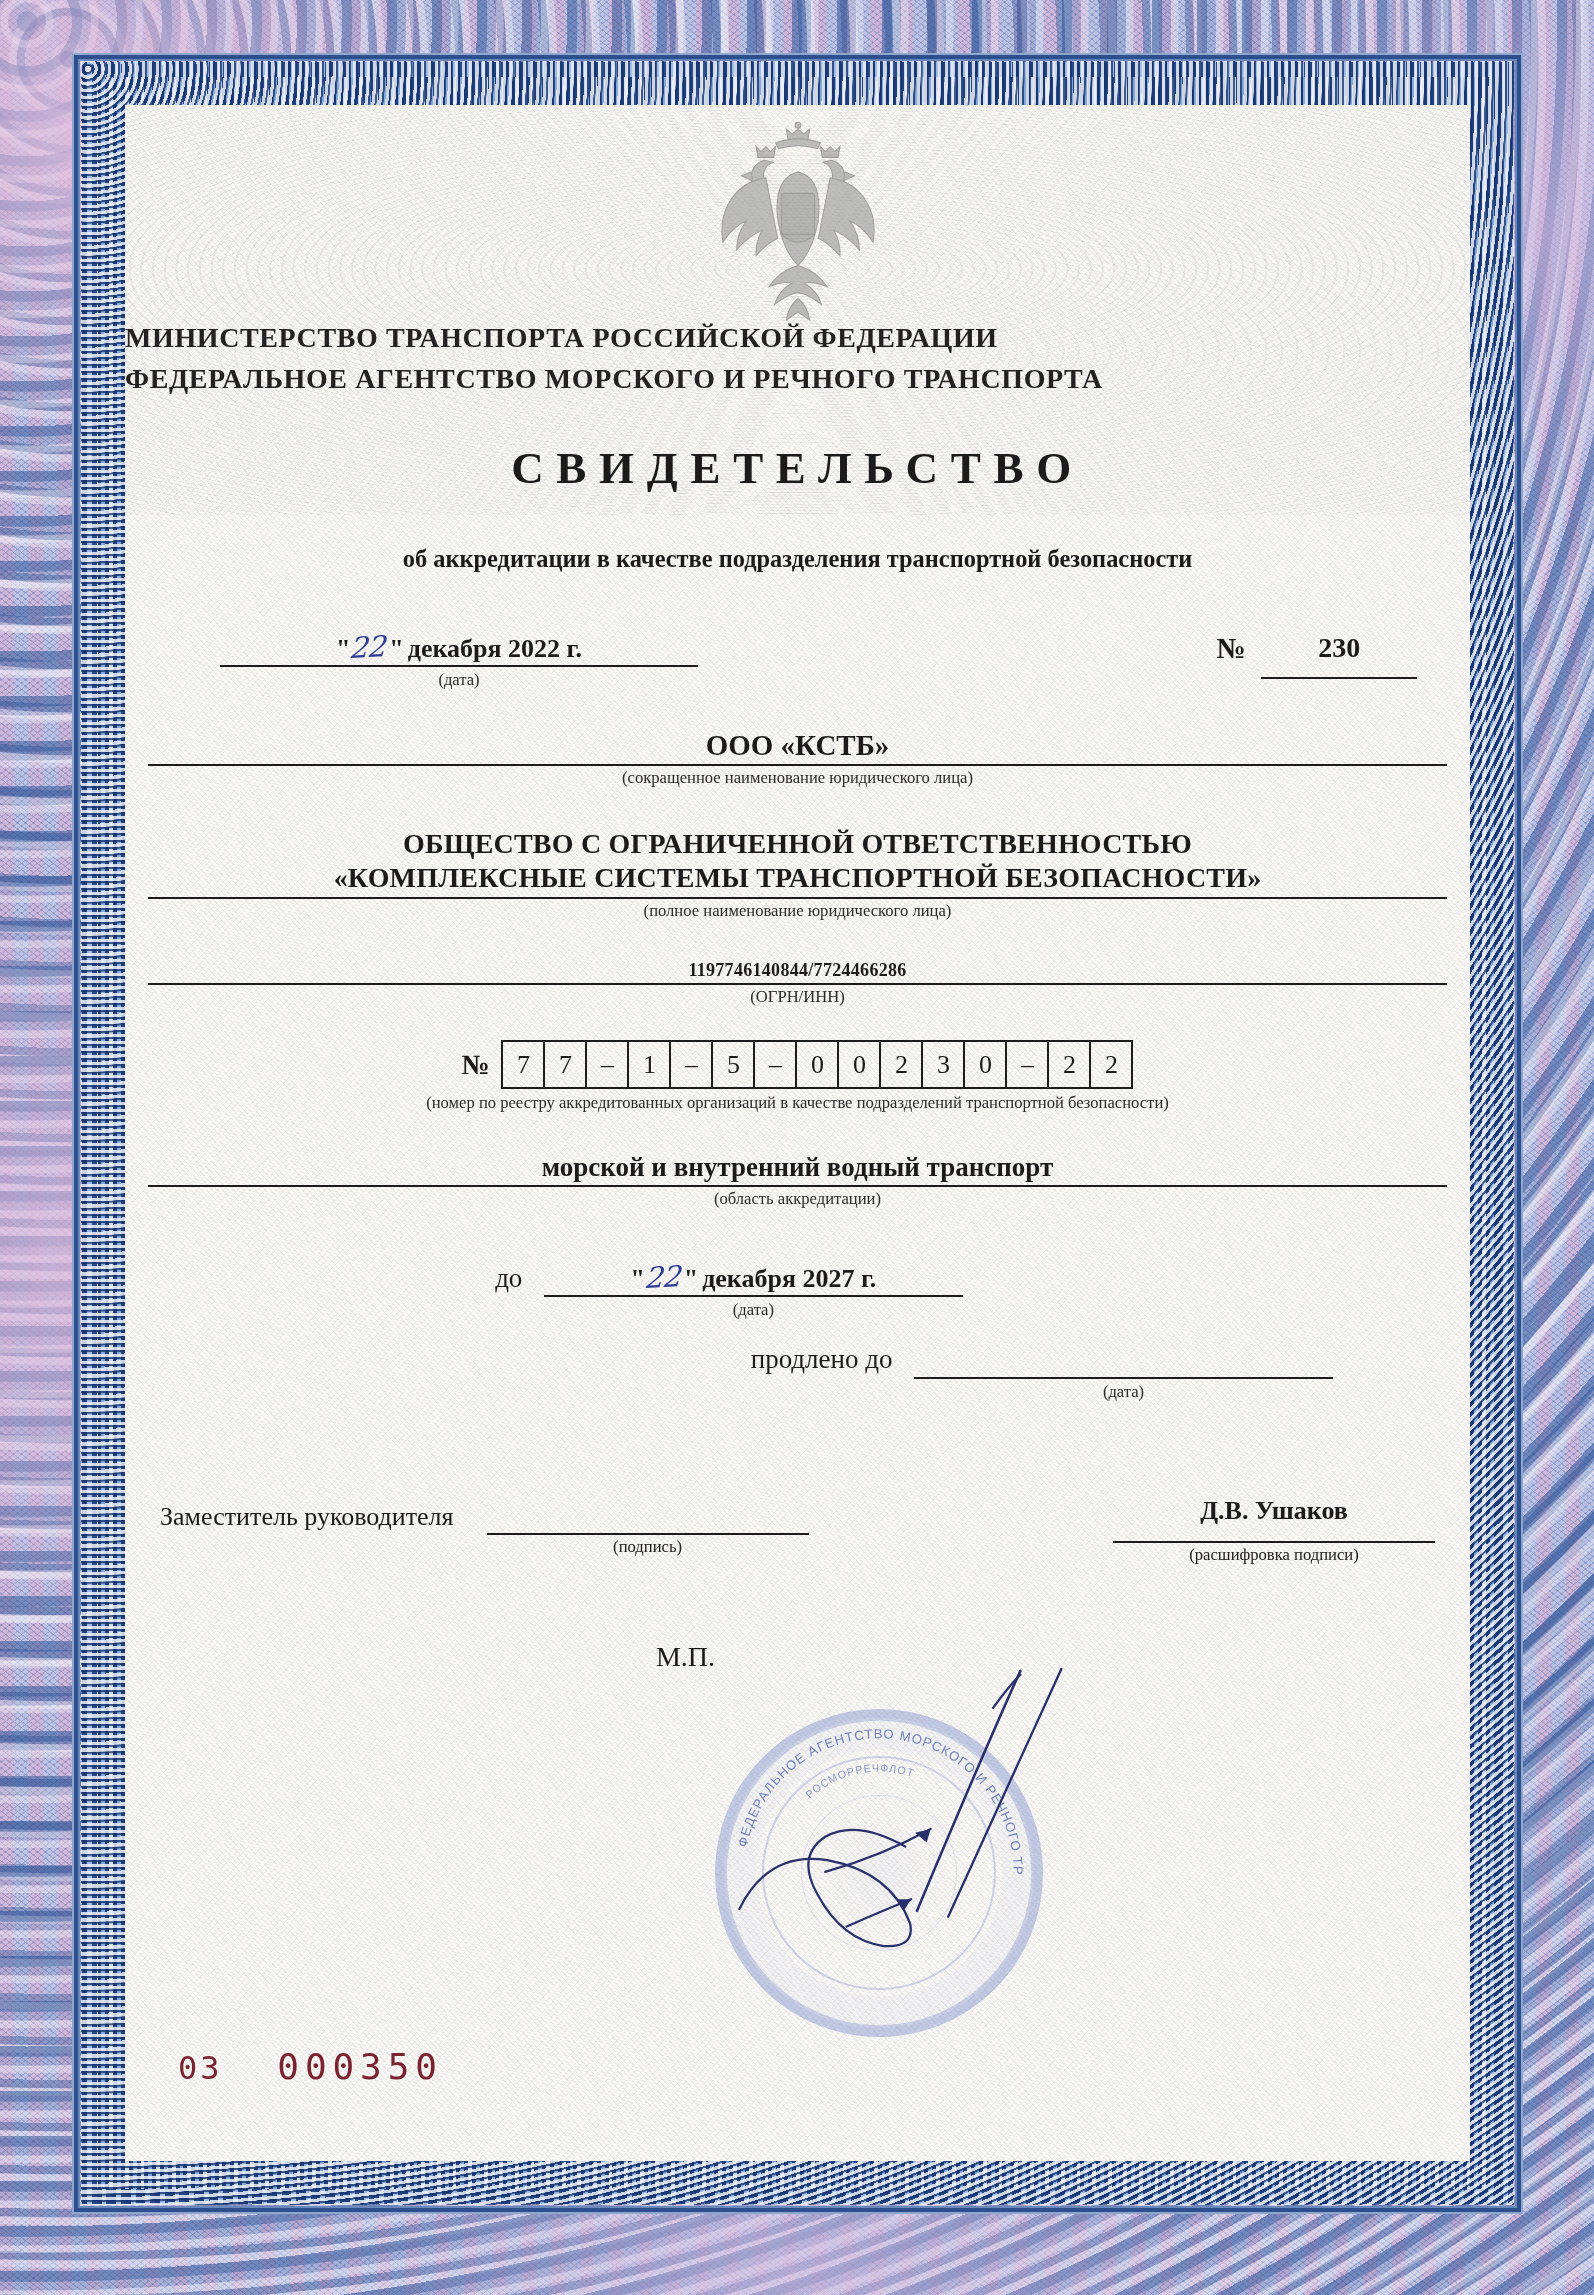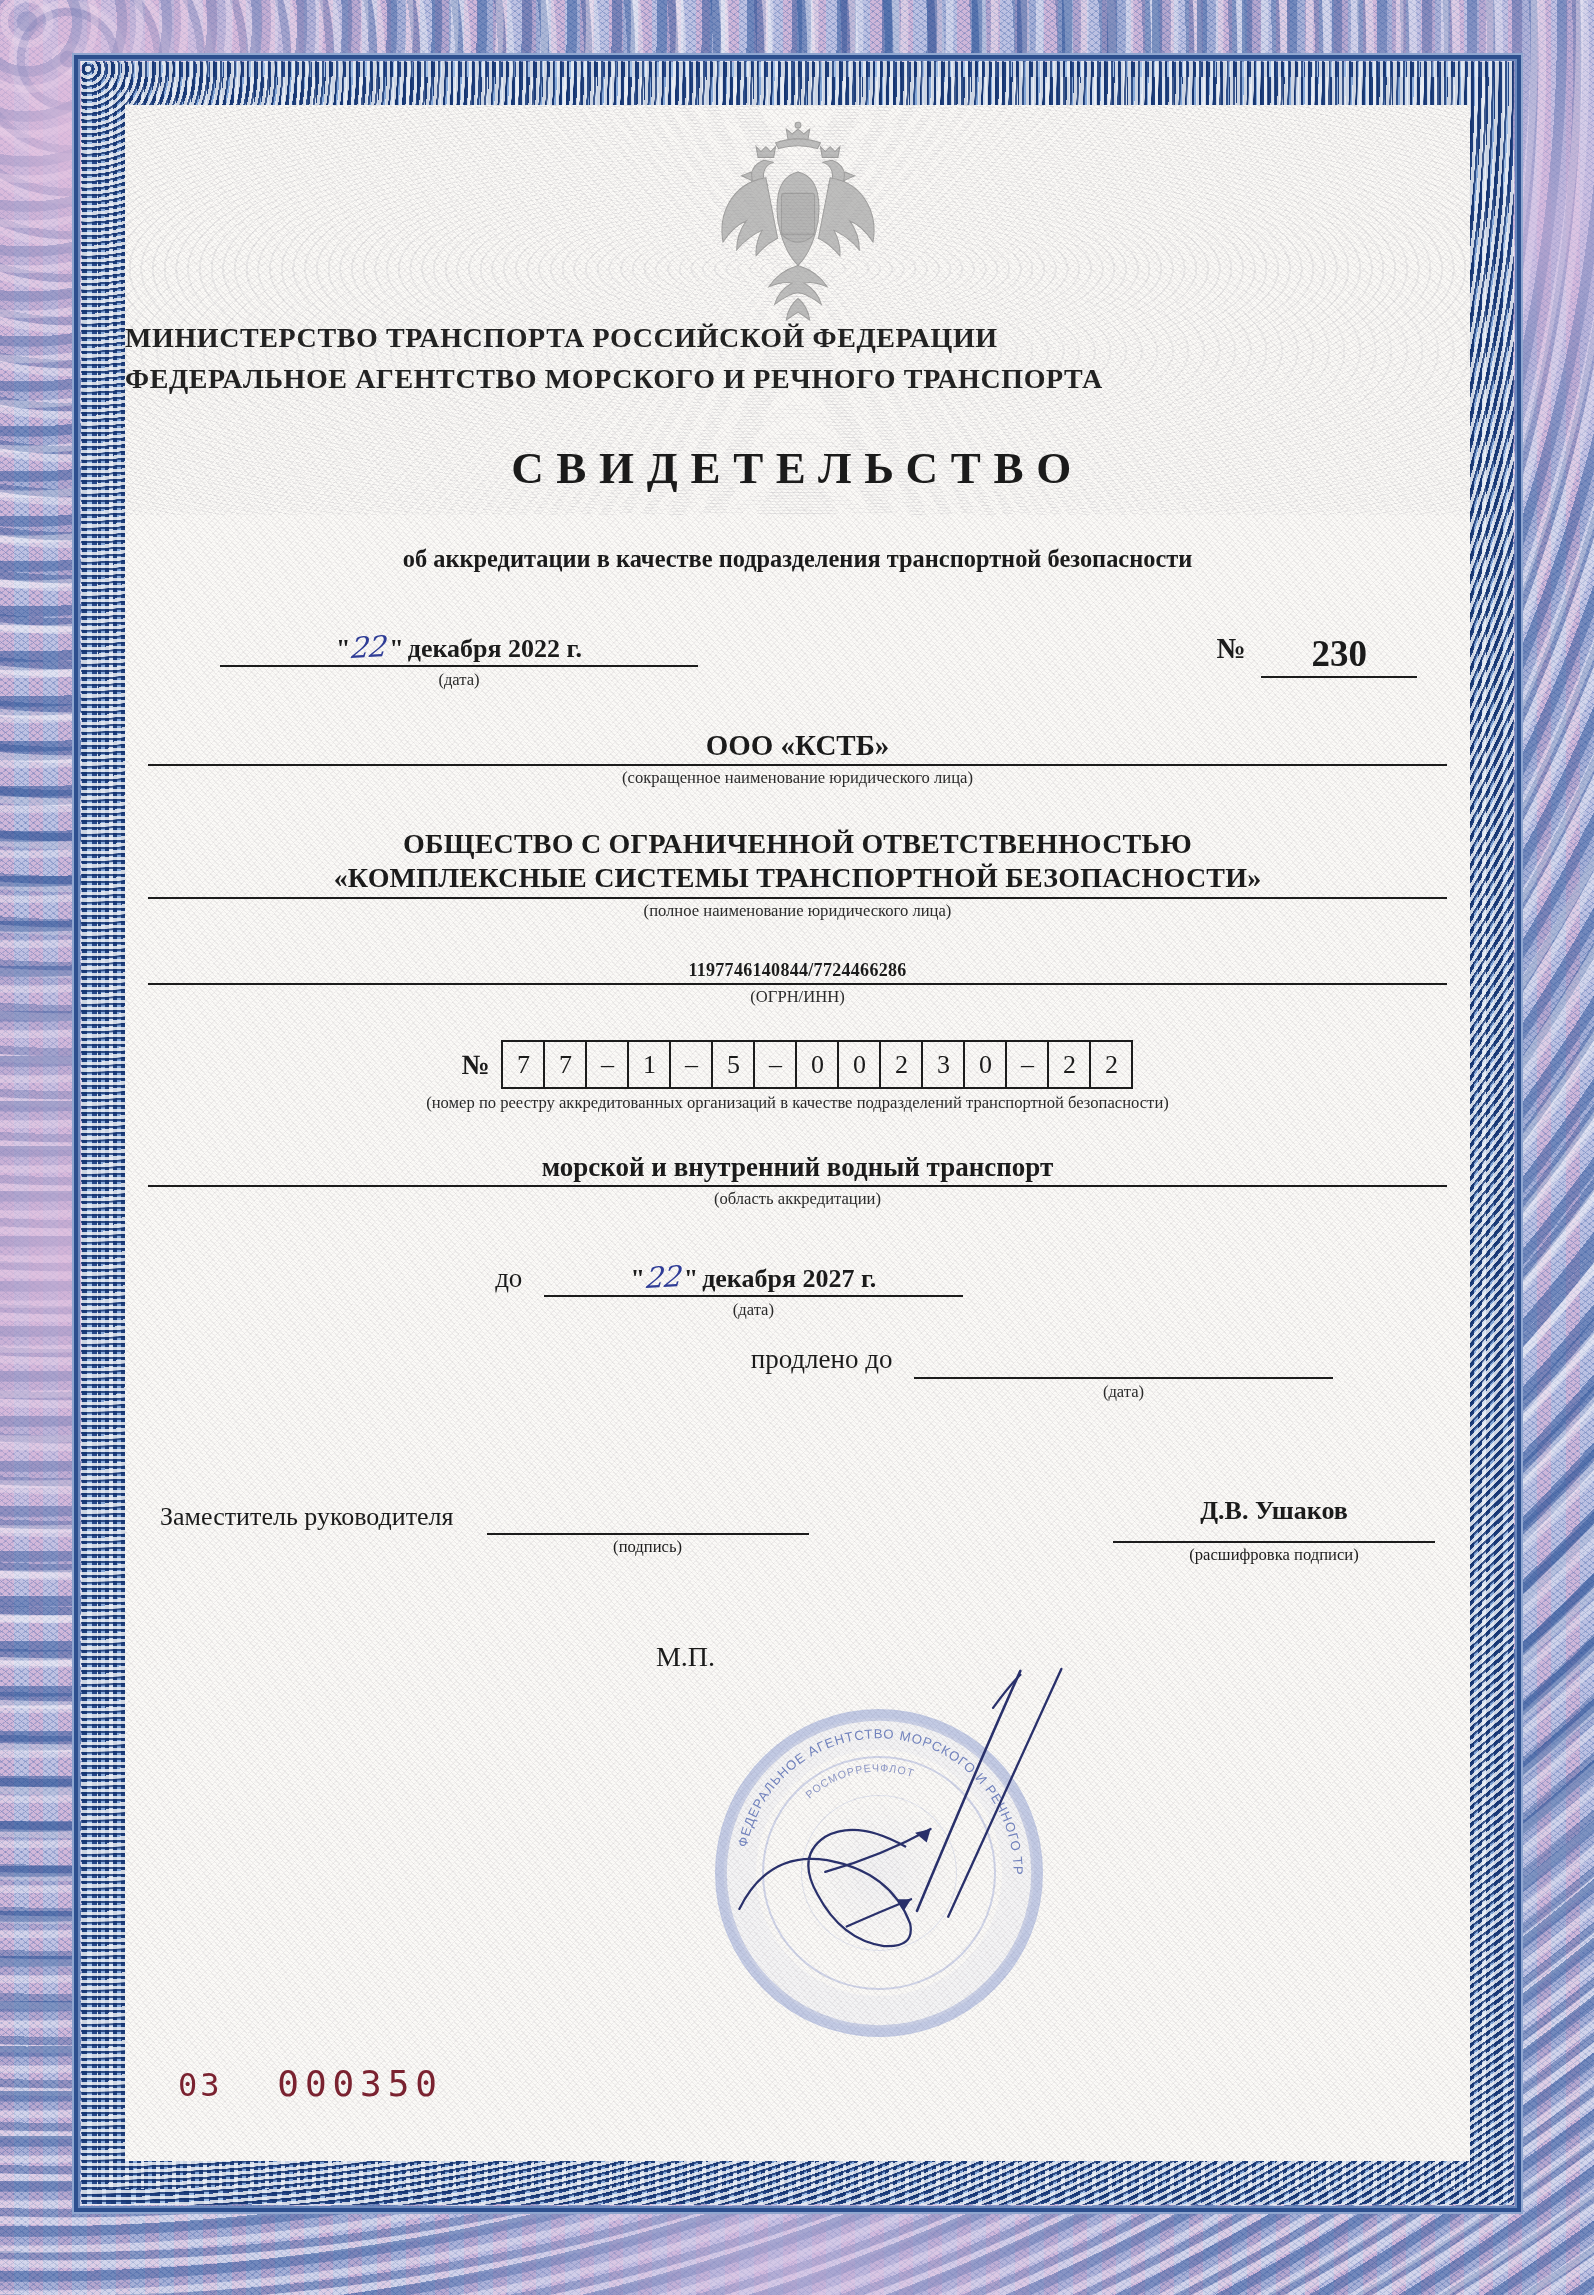--- a/index.html
+++ b/index.html
@@ -171,23 +171,23 @@
     align-items: flex-start;
     gap: 15.6px;
     padding-right: 13.7px;
     padding-top: 2px;
   }
   .num-sym { font-size: 29px; font-weight: bold; }
   .num-val {
     width: 156px;
     border-bottom: 2.9px solid #1c1c1c;
     text-align: center;
-    font-size: 37px;
+    font-size: 28px;
     font-weight: bold;
-    padding-bottom: 1px;
+    padding-bottom: 13px;
   }
 
   
   .block {
     margin: 0 23.4px;
     margin-top: 39px;
   }
   .block-line {
     border-bottom: 2.9px solid #1c1c1c;
     text-align: center;
@@ -318,21 +318,21 @@
     position:absolute;
     left: 585px; top: 1560px;
     width: 410px; height: 322px;
     z-index: 3;
     pointer-events:none;
   }
 
   
   .serial {
     position: absolute;
-    left: 53px; bottom: 57px;
+    left: 53px; bottom: 74px;
     display: flex;
     align-items: baseline;
     gap: 55px;
     color: #7a2230;
     font-family: "DejaVu Sans Mono", monospace;
     letter-spacing: 2.9px;
   }
   .serial-prefix { font-size: 32px; }
   .serial-num { font-size: 36px; letter-spacing: 5.9px; }
 </style>

